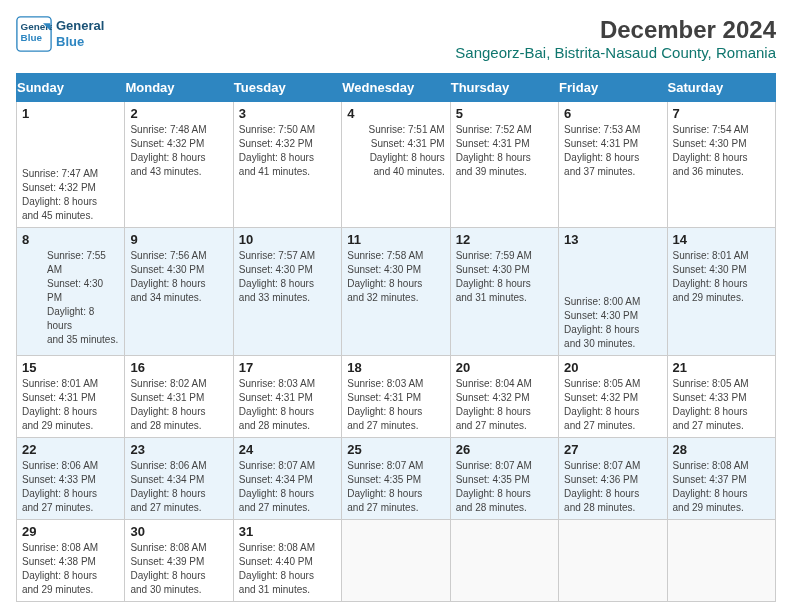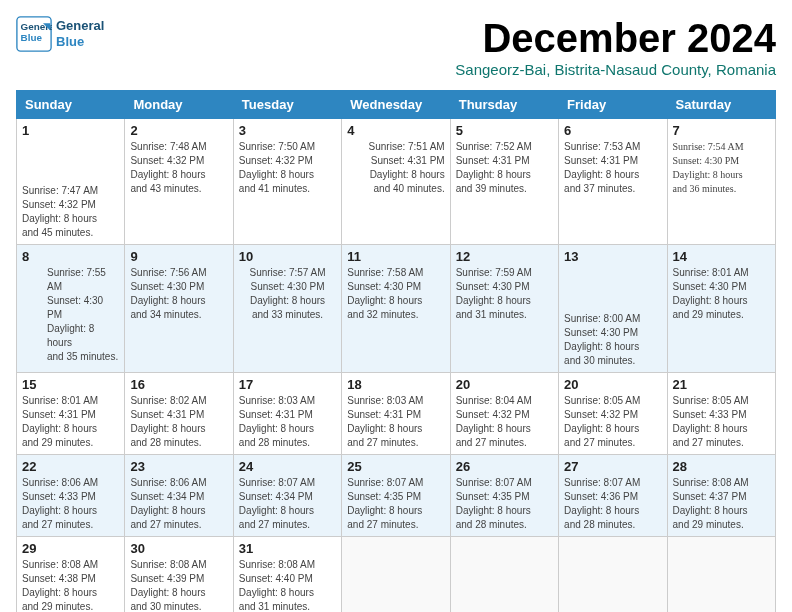--- a/index.html
+++ b/index.html
@@ -26,42 +26,42 @@
       color: #1a5276;
       font-weight: bold;
       line-height: 1.2;
     }
     .logo-text span { color: #2e86c1; }
     .logo-icon {
       width: 36px;
       height: 36px;
     }
     .calendar-title {
-      font-size: 40px;
+      font-size: 24px;
       font-weight: bold;
-      color: #000000;
+      color: #404040;
       text-align: right;
     }
     .calendar-subtitle {
       font-size: 15px;
       color: #0f766e;
       text-align: right;
       margin-bottom: 8px;
     }
     table {
       width: 100%;
       border-collapse: collapse;
       table-layout: fixed;
     }
     thead tr th {
       background: #2e86c1;
       color: #fff;
       font-size: 13px;
       font-weight: bold;
-      padding: 6px 8px;
+      padding: 6px 0;
       text-align: left;
       border: 1px solid #2e86c1;
     }
     tbody tr td {
       border: 1px solid #ccc;
       vertical-align: top;
       padding: 4px 5px;
       font-size: 10.5px;
       color: #333;
       background: #fff;
@@ -159,21 +159,21 @@
         </td>
         <td>
           <span class="day-num">6</span>
           <div class="day-info" style="white-space: pre-line;">Sunrise: 7:53 AM
 Sunset: 4:31 PM
 Daylight: 8 hours
 and 37 minutes.</div>
         </td>
         <td>
           <span class="day-num">7</span>
-          <div class="day-info" style="white-space: pre-line; font-family: Liberation Serif, serif;">Sunrise: 7:54 AM
+          <div class="day-info" style="white-space: pre-line;">Sunrise: 7:54 AM
 Sunset: 4:30 PM
 Daylight: 8 hours
 and 36 minutes.</div>
         </td>
       </tr>
       <tr>
         <td>
           <span class="day-num">8</span>
           <div class="day-info" style="white-space: pre-line; margin-left: 25px;">Sunrise: 7:55 AM
 Sunset: 4:30 PM
@@ -182,21 +182,21 @@
         </td>
         <td>
           <span class="day-num">9</span>
           <div class="day-info" style="white-space: pre-line;">Sunrise: 7:56 AM
 Sunset: 4:30 PM
 Daylight: 8 hours
 and 34 minutes.</div>
         </td>
         <td>
           <span class="day-num">10</span>
-          <div class="day-info" style="white-space: pre-line; text-align: center;">Sunrise: 7:57 AM
+          <div class="day-info" style="white-space: pre-line;">Sunrise: 7:57 AM
 Sunset: 4:30 PM
 Daylight: 8 hours
 and 33 minutes.</div>
         </td>
         <td>
           <span class="day-num">11</span>
           <div class="day-info" style="white-space: pre-line;">Sunrise: 7:58 AM
 Sunset: 4:30 PM
 Daylight: 8 hours
 and 32 minutes.</div>

